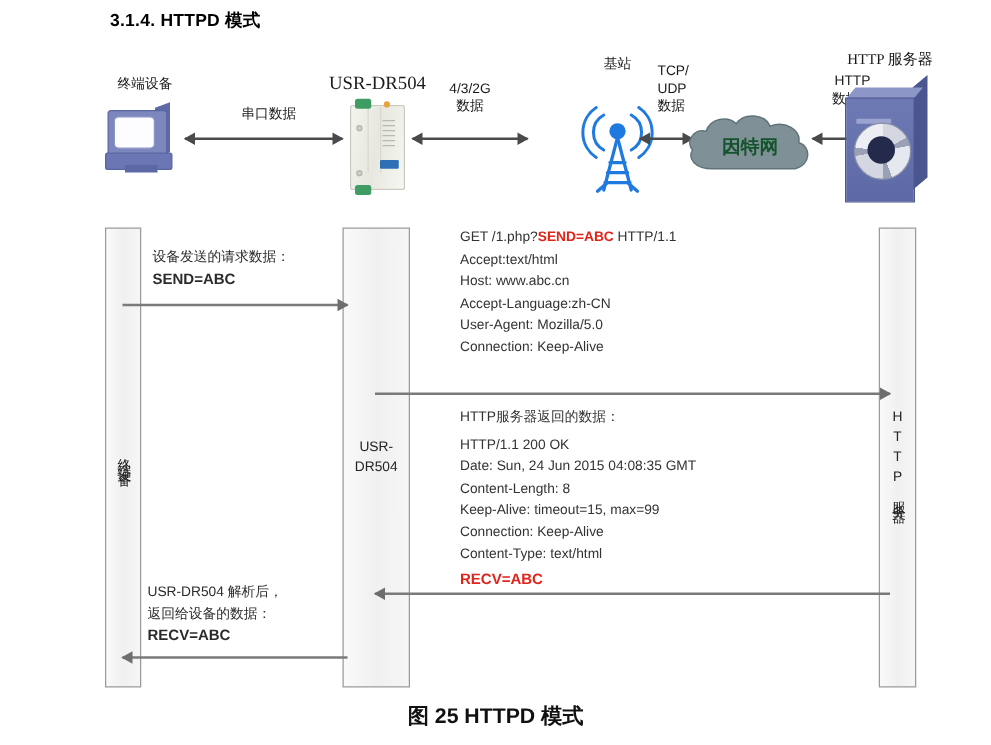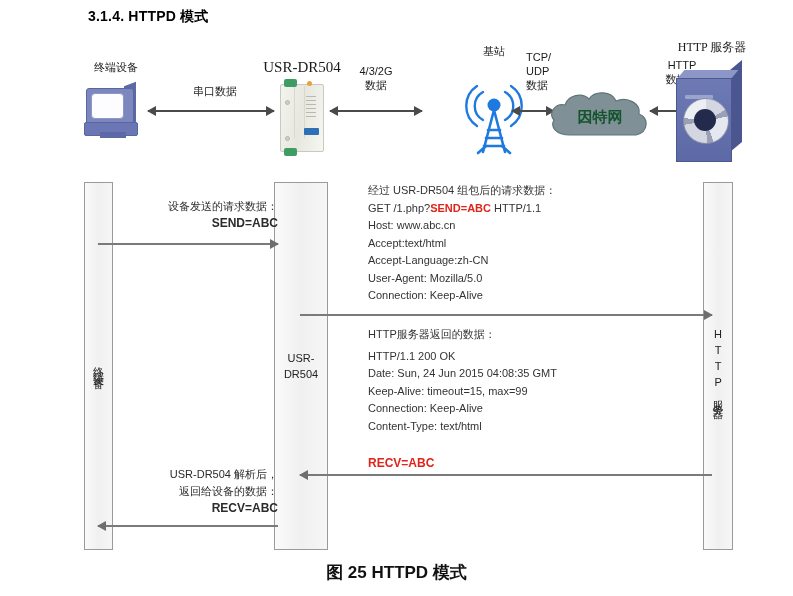--- a/index.html
+++ b/index.html
@@ -168,21 +168,21 @@
   .sarrow .line{position:absolute;top:5px;left:0;right:0;height:2px;background:#7a7a7a;}
   .sarrow .head{position:absolute;top:1px;width:0;height:0;
     border-top:5px solid transparent;border-bottom:5px solid transparent;}
   .sarrow .head.r{right:-1px;border-left:9px solid #6e6e6e;}
   .sarrow .head.l{left:-1px;border-right:9px solid #6e6e6e;}
 
   .note{
     position:absolute;font-size:11px;line-height:17px;color:#2b2b2b;
     white-space:pre;
   }
-  .note.center{text-align:right;white-space:normal;}
+  .note.center{text-align:left;white-space:normal;}
   .red{color:#e2231a;font-weight:bold;}
   .bold{font-weight:bold;}
   .kvblock{font-size:11px;line-height:17.5px;color:#333;}
   .kvblock div{white-space:nowrap;}
 
   .recvlabel{
     position:absolute;font-size:12px;font-weight:bold;color:#e2231a;
   }
 
   
@@ -332,38 +332,38 @@
     <div class="note center" style="left:62px;top:18px;width:156px;">
       <div>设备发送的请求数据：</div>
       <div class="bold" style="font-size:12px;">SEND=ABC</div>
     </div>
     <div class="sarrow" style="left:38px;top:58px;width:180px;">
       <div class="line"></div>
         <div class="head r"></div>
     </div>
 
     <div class="kvblock" style="position:absolute;left:308px;top:2px;width:330px;">
-      <div>经过 USR-DR504 组包后的请求数据：</div>
       <div><span>GET /1.php?</span><span class="red">SEND=ABC</span><span> HTTP/1.1</span></div>
+      <div>Accept:text/html</div>
       <div>Host: www.abc.cn</div>
-      <div>Accept:text/html</div>
       <div>Accept-Language:zh-CN</div>
       <div>User-Agent: Mozilla/5.0</div>
       <div>Connection: Keep-Alive</div>
     </div>
     <div class="sarrow" style="left:240px;top:129px;width:412px;">
       <div class="line"></div>
         <div class="head r"></div>
     </div>
 
     <div class="kvblock" style="position:absolute;left:308px;top:146px;width:340px;">
       <div>HTTP服务器返回的数据：</div>
       <div style="height:4px;"></div>
       <div>HTTP/1.1 200 OK</div>
       <div>Date: Sun, 24 Jun 2015 04:08:35 GMT</div>
+      <div>Content-Length: 8</div>
       <div>Keep-Alive: timeout=15, max=99</div>
       <div>Connection: Keep-Alive</div>
       <div>Content-Type: text/html</div>
     </div>
     <div class="recvlabel" style="left:308px;top:276px;">RECV=ABC</div>
     <div class="sarrow" style="left:240px;top:289px;width:412px;">
       <div class="line"></div>
         <div class="head l"></div>
     </div>
 

